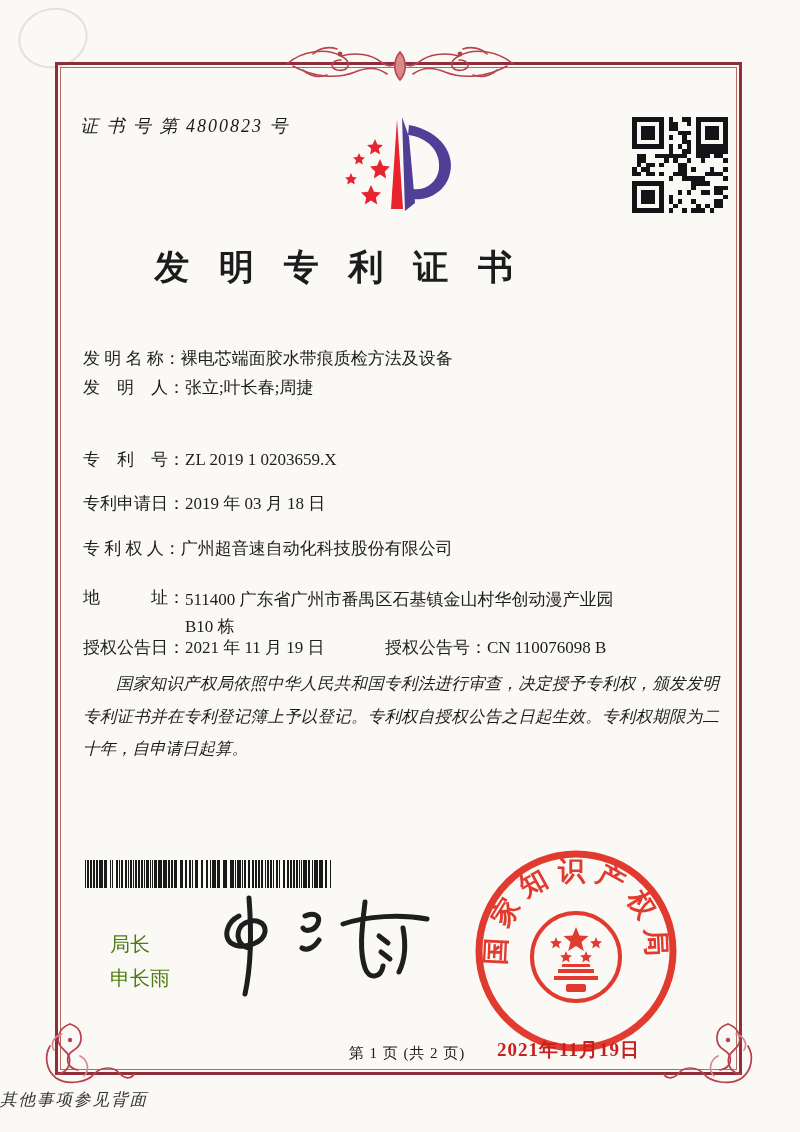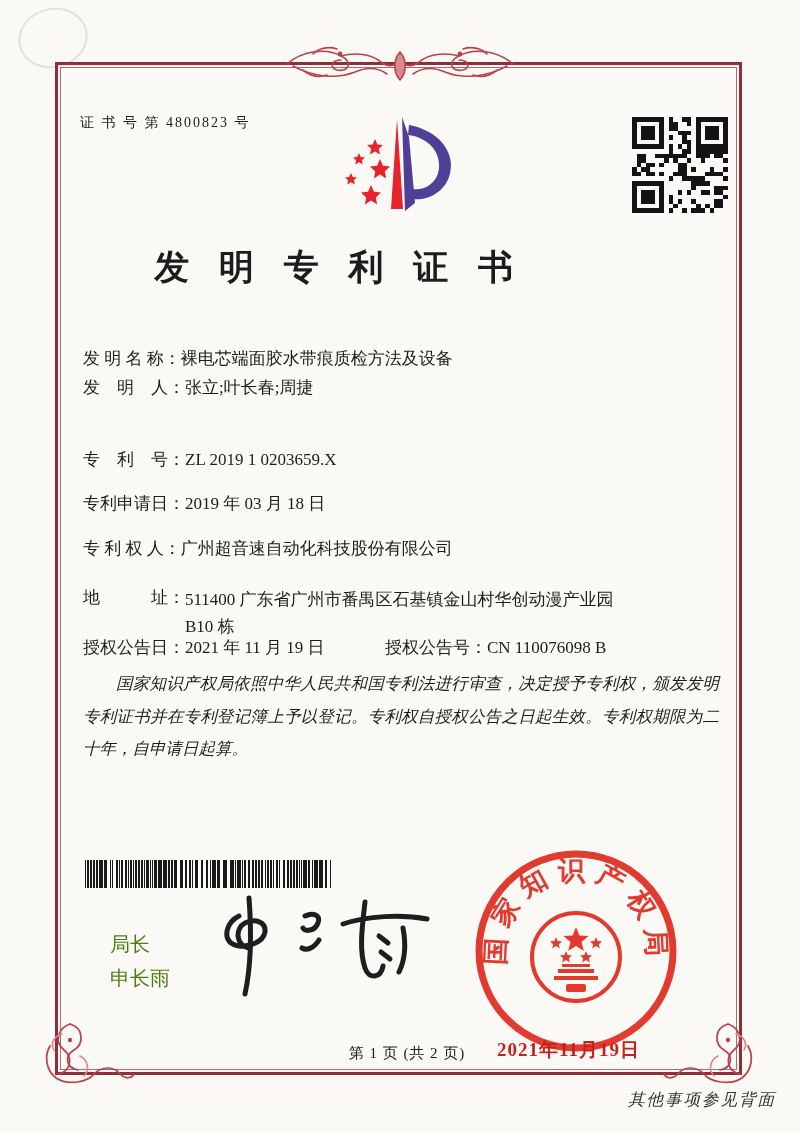--- a/index.html
+++ b/index.html
@@ -16,21 +16,21 @@
     border:3px solid #8d2f3b;box-sizing:border-box;
   }
   .frame-inner{
     position:absolute;left:2px;top:2px;right:2px;bottom:2px;
     border:1px solid #b56a66;
   }
   .watermark-circle{
     left:18px;top:8px;width:66px;height:56px;border-radius:50%;
     border:2px solid rgba(150,135,125,.22);transform:rotate(-14deg);
   }
-  .cert-no{left:80px;top:114px;font-size:14px;letter-spacing:2px;}
+  .cert-no{left:80px;top:114px;font-size:18px;letter-spacing:2px;font-style:italic;}
   .title{
     left:0;top:244px;width:667px;text-align:center;
     font-size:35px;font-weight:600;letter-spacing:.30em;text-indent:.30em;
   }
   .field-row{left:83px;font-size:17px;white-space:nowrap;}
   .field-row .val{}
   .field-addr{left:83px;font-size:17px;display:flex;}
   .field-addr .val{max-width:430px;white-space:normal;line-height:27px;}
   .grant-row{left:83px;top:636px;font-size:17px;white-space:nowrap;}
   .grant-no{position:absolute;left:302px;top:0;white-space:nowrap;}
@@ -38,21 +38,21 @@
          text-align:justify;font-style:italic;}
   .paras p{margin:0;text-indent:2em;}
   .barcode{left:85px;top:860px;width:248px;height:28px;}
   .director{left:110px;top:927px;font-family:"Liberation Sans","DejaVu Sans",sans-serif;
             font-size:20px;font-weight:500;line-height:34px;color:#4d7c0f;}
   .signature{left:205px;top:890px;}
   .seal{left:470px;top:845px;}
   .seal-date{left:497px;top:995px;font-size:19px;color:#c8201c;letter-spacing:1px;
              font-weight:600;z-index:5;margin-top:42px;}
   .page-info{left:0;top:1044px;width:800px;text-align:center;font-size:15px;letter-spacing:1px;padding-left:7px;}
-  .back-note{left:0;top:1089px;width:776px;text-align:right;font-size:16.5px;
+  .back-note{left:0;top:1089px;width:776px;text-align:left;font-size:16.5px;
              font-style:italic;letter-spacing:2px;color:#333;}
   .orn-top{left:283px;top:40px;}
   .orn-bl{left:40px;top:1020px;}
   .orn-br{left:662px;top:1020px;transform:scaleX(-1);}
   .qr{left:632px;top:117px;}
   .logo{left:323px;top:97px;}
 </style>
 </head>
 <body>
 

